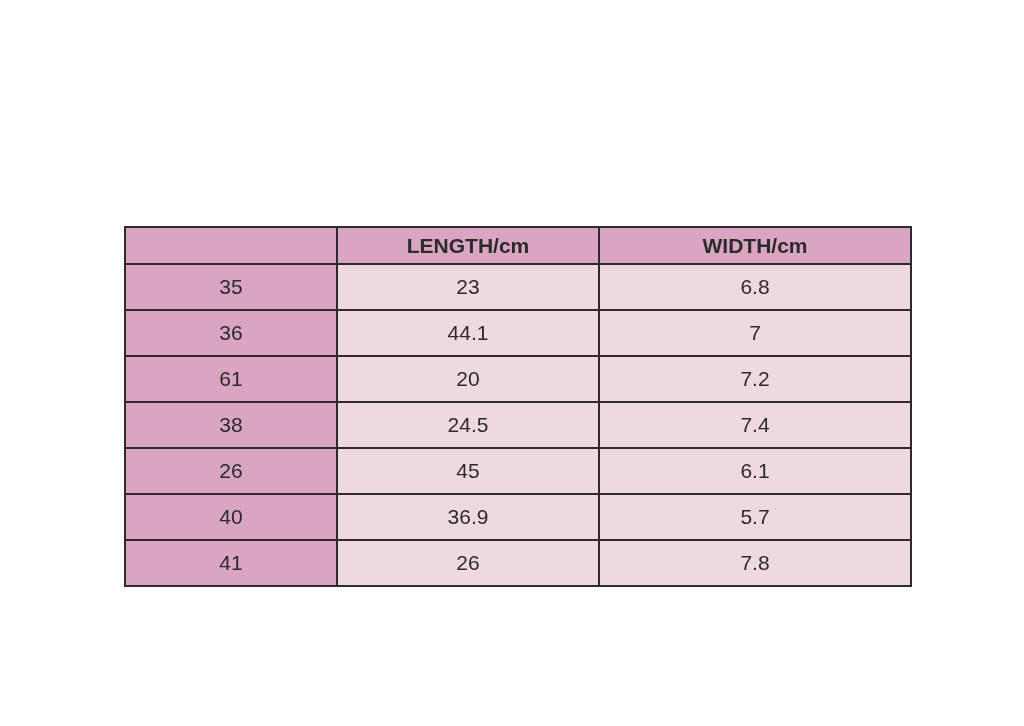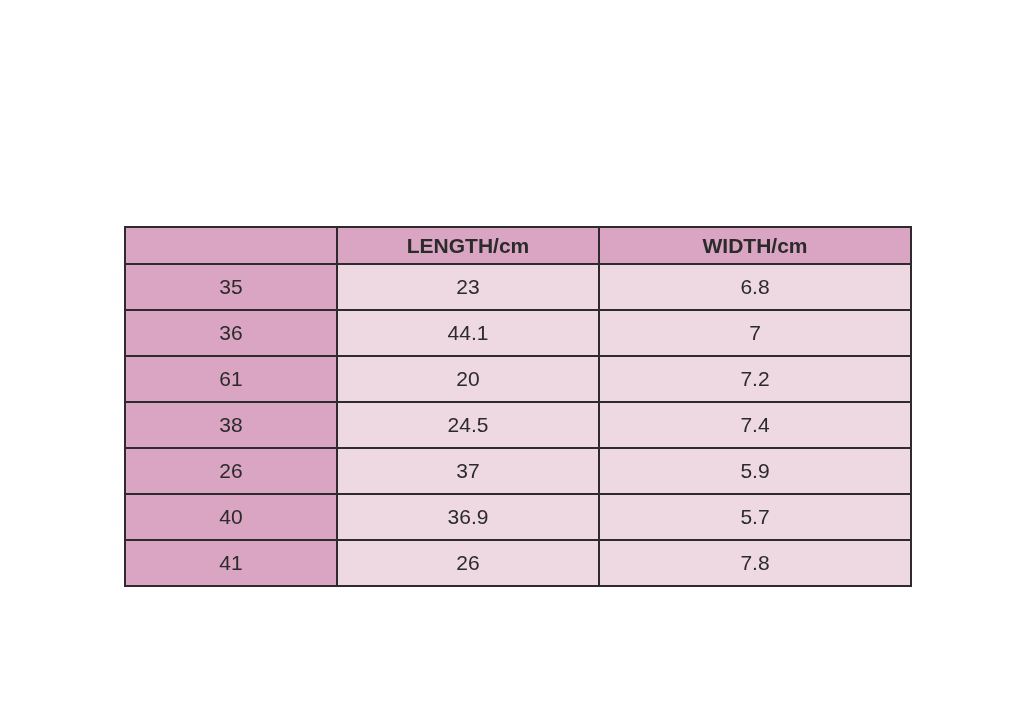--- a/index.html
+++ b/index.html
@@ -80,22 +80,22 @@
         <td>20</td>
         <td>7.2</td>
       </tr>
       <tr>
         <td class="size-col">38</td>
         <td>24.5</td>
         <td>7.4</td>
       </tr>
       <tr>
         <td class="size-col">26</td>
-        <td>37</td>
-        <td>5.9</td>
+        <td>45</td>
+        <td>6.1</td>
       </tr>
       <tr>
         <td class="size-col">40</td>
         <td>36.9</td>
         <td>5.7</td>
       </tr>
       <tr>
         <td class="size-col">41</td>
         <td>26</td>
         <td>7.8</td>

